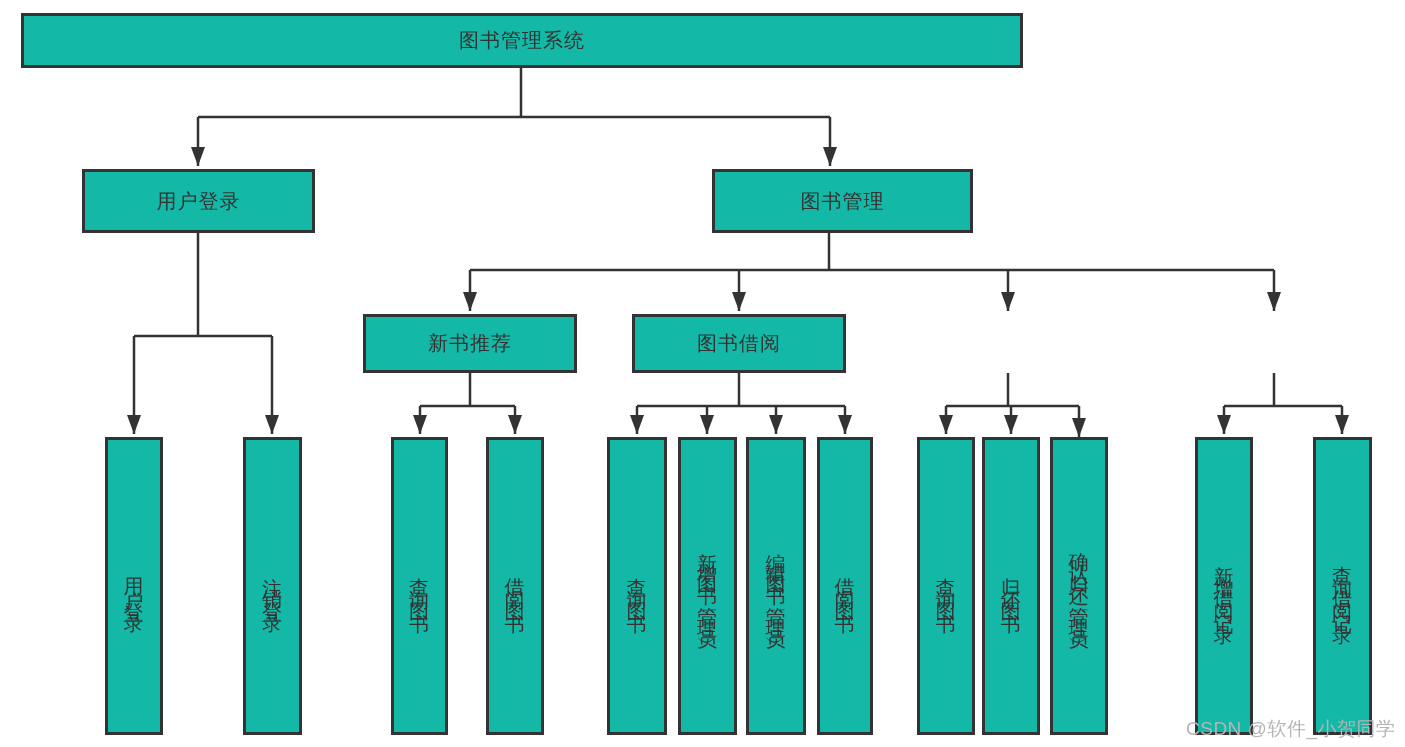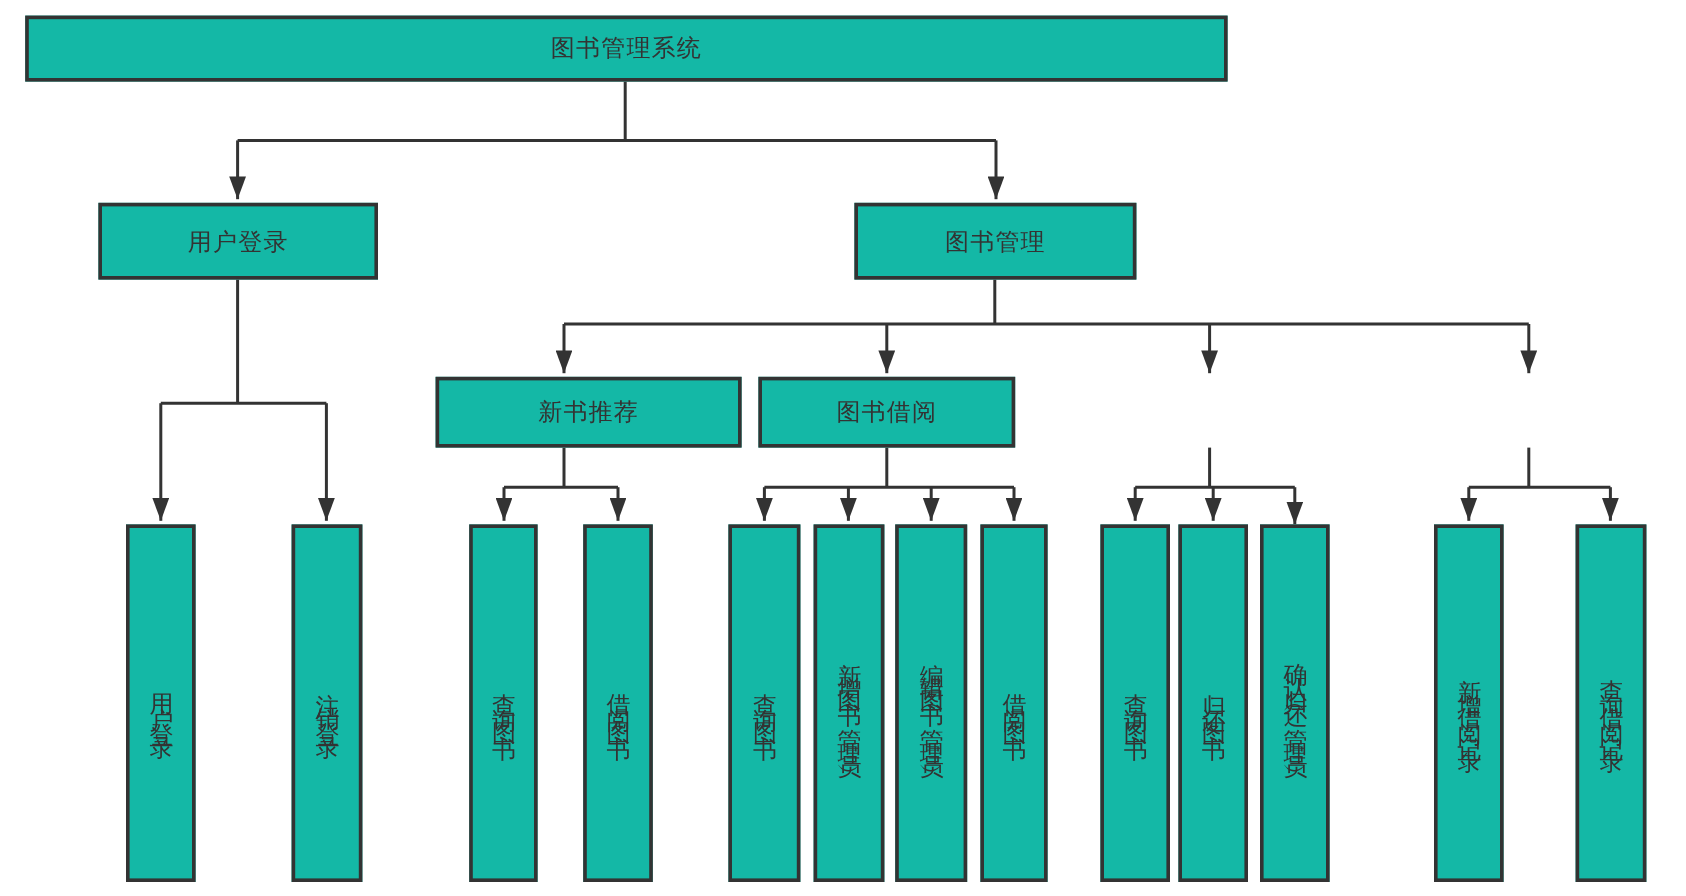--- a/index.html
+++ b/index.html
@@ -24,23 +24,23 @@
   .v-box {
     writing-mode:vertical-rl;
     text-orientation:mixed;
     font-size:20px;
     letter-spacing:12px;
     line-height:1;
     top:437px; height:298px;
   }
   .root-box   { left:21px;  top:13px;  width:1002px; height:55px; }
   .l2-user    { left:82px;  top:169px; width:233px;  height:64px; }
-  .l2-mgmt    { left:712px; top:169px; width:235px;  height:64px; }
+  .l2-mgmt    { left:712px; top:169px; width:261px;  height:64px; }
   .l3 { top:314px; height:59px; }
-  .l3-new     { left:363px;  width:255px; }
+  .l3-new     { left:363px;  width:214px; }
   .l3-borrow  { left:632px;  width:214px; }
   .l3-current { left:903px;  width:210px; }
   .l3-record  { left:1169px; width:210px; }
   .leaf-u1 { left:105px;  width:58px; }
   .leaf-u2 { left:243px;  width:59px; }
   .leaf-n1 { left:391px;  width:57px; }
   .leaf-n2 { left:486px;  width:58px; }
   .leaf-b1 { left:607px;  width:60px; }
   .leaf-b2 { left:678px;  width:59px; letter-spacing:11px; }
   .leaf-b3 { left:746px;  width:60px; letter-spacing:11px; }
@@ -134,13 +134,14 @@
   <div class="box v-box leaf-b3">编辑图书（管理员）</div>
   <div class="box v-box leaf-b4">借阅图书</div>
 
   <div class="box v-box leaf-c1">查询图书</div>
   <div class="box v-box leaf-c2">归还图书</div>
   <div class="box v-box leaf-c3">确认归还（管理员）</div>
 
   <div class="box v-box leaf-r1">新增借阅记录</div>
   <div class="box v-box leaf-r2">查询借阅记录</div>
 
+  <div class="watermark">CSDN @软件_小贺同学</div>
 </div>
 
 </body></html>

